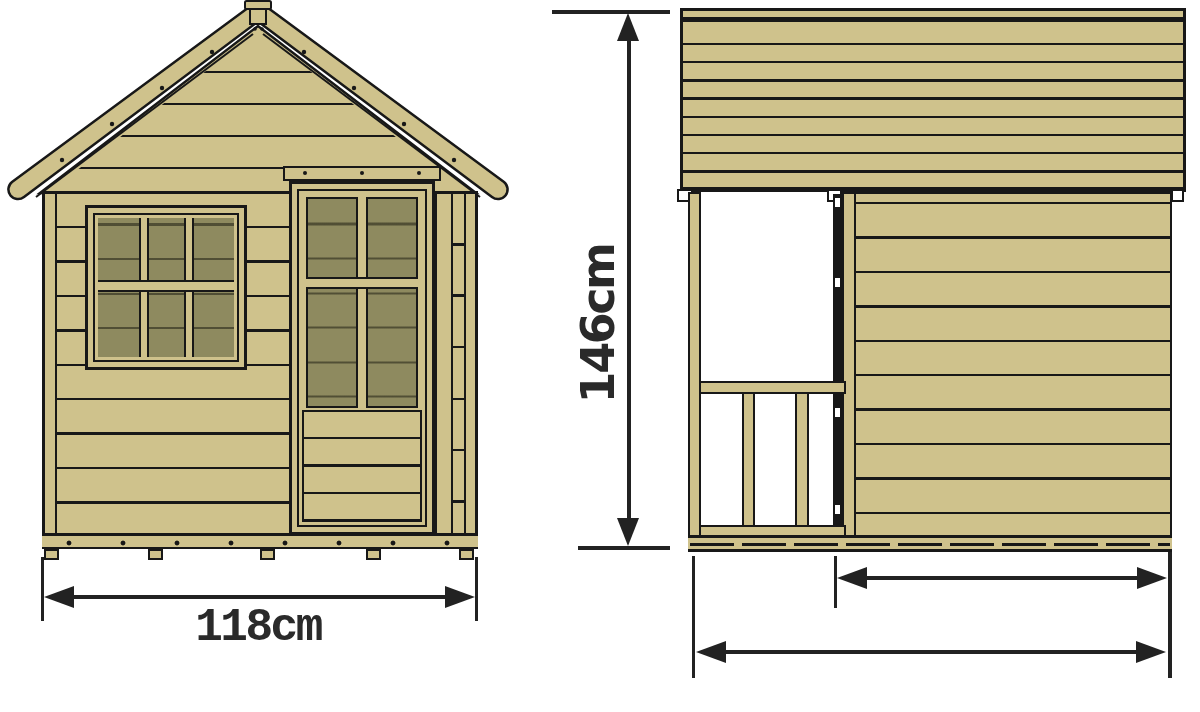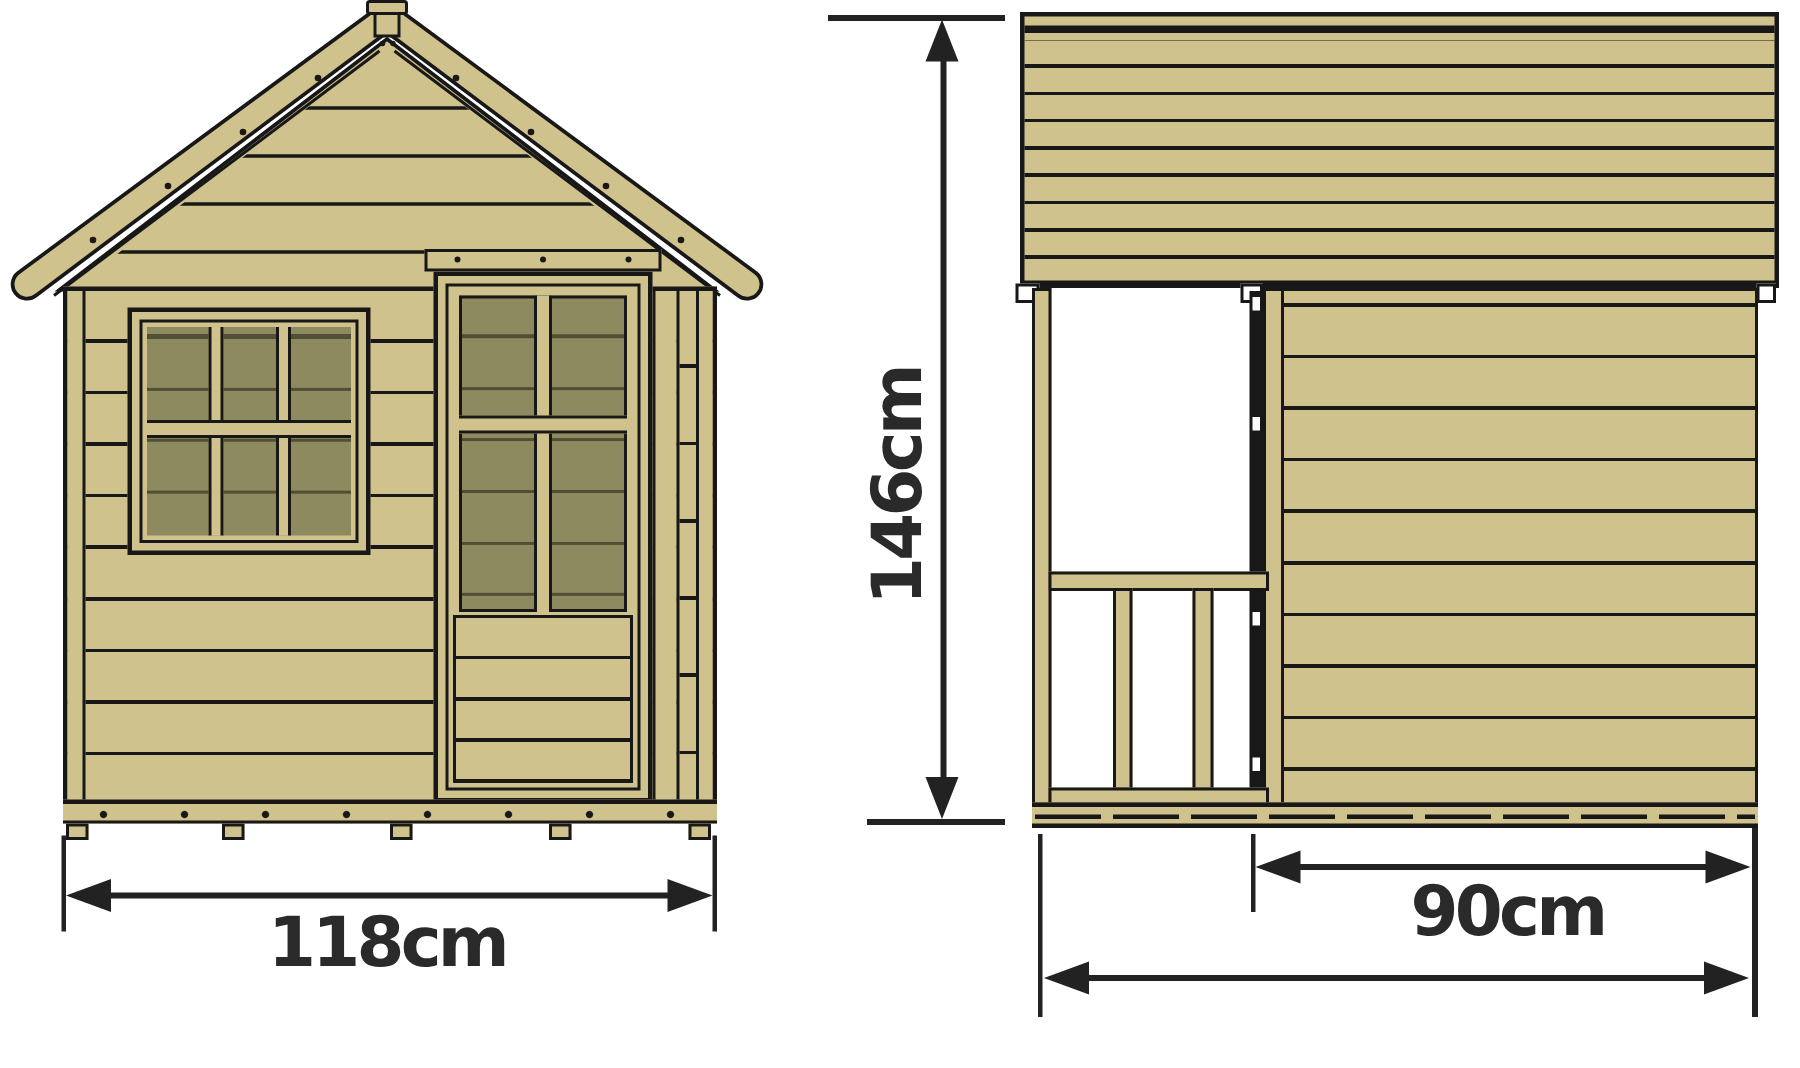--- a/index.html
+++ b/index.html
@@ -25,21 +25,21 @@
   .muntin-h{background:var(--wood);border-top:2.2px solid var(--outline);border-bottom:2.2px solid var(--outline);}
   .bracket{background:#fff;border:2.2px solid var(--outline);}
   .foot{background:var(--wood);border:2.2px solid var(--outline);}
   .dot{position:absolute;width:4px;height:4px;border-radius:50%;background:var(--outline);}
 </style>
 </head>
 <body>
 
 <div id="stage">
 
-  <div class="a" style="inset:0;">
+  <div class="a" style="inset:0;font-family:Liberation Mono, monospace;">
 
     <svg class="a" style="left:0;top:0" width="520" height="215" viewBox="0 0 520 215">
       <defs>
         <clipPath id="gclip">
             <polygon points="46,194 258,31 470,194"></polygon>
           </clipPath>
       </defs>
       <polygon points="40,193 258,26 476,193" fill="var(--wood)" stroke="var(--outline)" stroke-width="2.5"></polygon>
       <g clip-path="url(#gclip)" stroke="var(--outline)" stroke-width="2.2">
         <line x1="30" y1="72" x2="490" y2="72"></line>
@@ -150,21 +150,20 @@
     <div class="a dim" style="left:627px;top:28px;width:3.5px;height:494px;"></div>
     <div class="a arrow up" style="left:617px;top:13px;"></div>
     <div class="a arrow down" style="left:617px;top:518px;"></div>
     <div class="a dim-label" style="left:498px;top:297px;transform:rotate(-90deg);">146cm</div>
 
     <div class="a dim" style="left:834px;top:556px;width:3px;height:52px;"></div>
     <div class="a dim" style="left:1168px;top:552px;width:3.5px;height:126px;"></div>
     <div class="a dim" style="left:864px;top:576px;width:276px;height:3.5px;"></div>
     <div class="a arrow left" style="left:837px;top:567px;"></div>
     <div class="a arrow right" style="left:1137px;top:567px;"></div>
-    <div class="a dim-label" style="left:905px;top:580px;">90cm</div>
 
     <div class="a dim" style="left:692px;top:556px;width:3px;height:122px;"></div>
     <div class="a dim" style="left:722px;top:650px;width:420px;height:3.5px;"></div>
     <div class="a arrow left" style="left:696px;top:641px;"></div>
     <div class="a arrow right" style="left:1136px;top:641px;"></div>
   </div>
 
 </div>
 
 </body></html>

